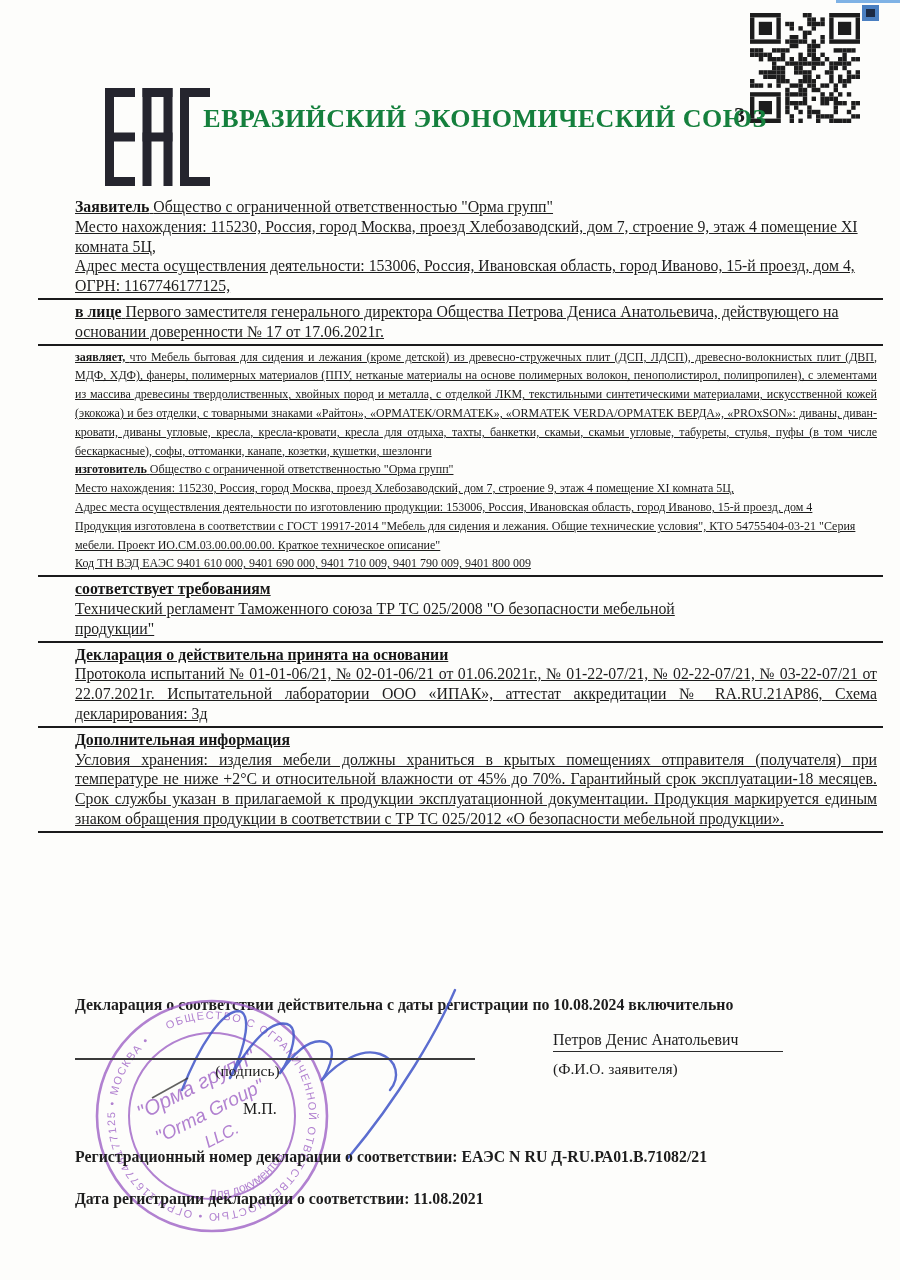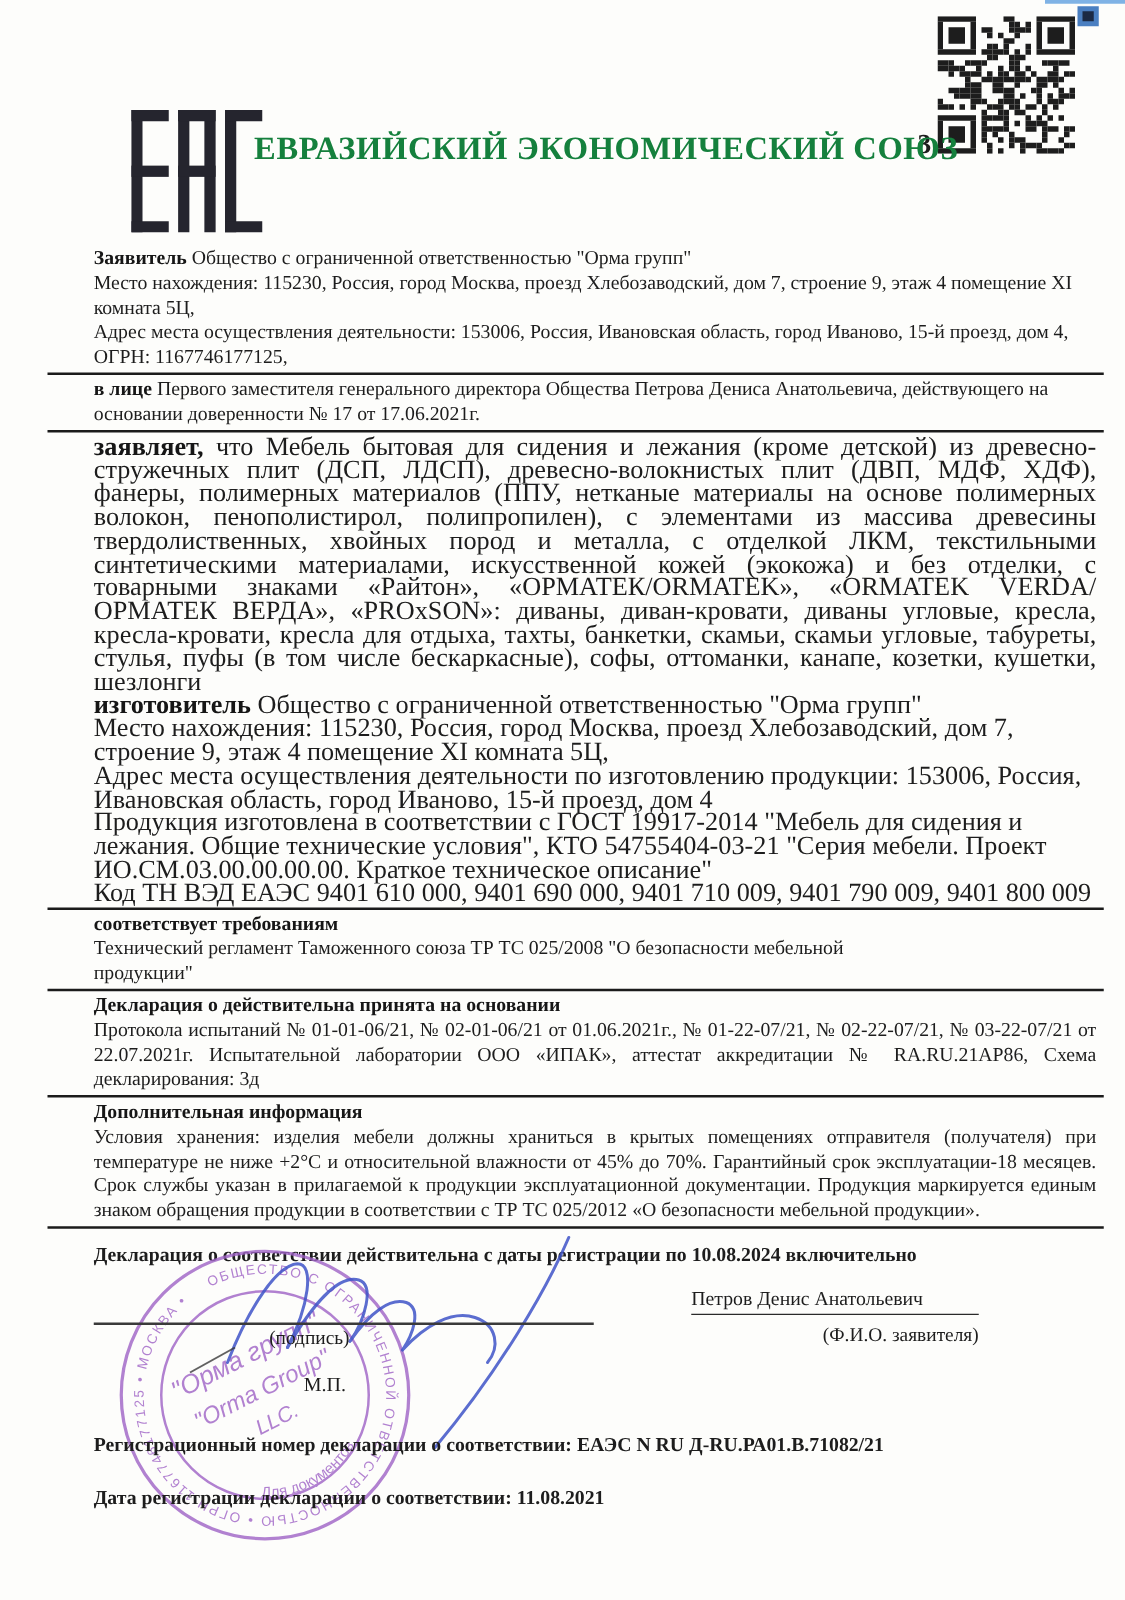--- a/index.html
+++ b/index.html
@@ -17,33 +17,33 @@
     color:#15803d;letter-spacing:.5px;
   }
   .qr{position:absolute;left:750px;top:13px;width:110px;height:110px;}
   .top-strip{position:absolute;left:836px;top:0;width:64px;height:3px;background:#7fb2e5;}
   .corner-chip{position:absolute;left:862px;top:5px;width:17px;height:16px;background:#4a7fc1;}
   .corner-chip .inner{position:absolute;left:4px;top:4px;right:4px;bottom:4px;background:#1b2a44;}
   .artifact-glyph{position:absolute;left:734px;top:102px;font-size:22px;font-weight:bold;color:#1d1d1d;}
 
   
   .content{position:absolute;left:38px;top:197px;width:845px;font-size:15.8px;line-height:19.8px;}
-  .content p{margin:0;padding:0 6px 0 37px;}
+  .content p{margin:0;padding:0 6px 0 37px;text-decoration:underline;}
   .rule{height:2px;background:#1b1b1b;margin:2px 0;}
   .just{text-align:justify;}
-  .tight{font-size:21px;line-height:18.8px;}
+  .tight{font-size:12px;line-height:18.8px;}
   b{color:#161616;}
   .narrow{max-width:660px;}
 
   
   .validity{position:absolute;left:75px;top:996px;width:790px;font-weight:bold;font-size:15.8px;}
   .sig-line{position:absolute;left:75px;top:1036px;width:400px;height:22px;border-bottom:2px solid #3a3a3a;}
   .sig-caption{position:absolute;left:75px;top:1062px;width:345px;text-align:center;font-size:15.5px;}
   .fio{position:absolute;left:553px;top:1031px;width:230px;font-size:15.8px;border-bottom:1.5px solid #2a2a2a;padding-bottom:2px;}
-  .fio-caption{position:absolute;left:553px;top:1060px;width:230px;text-align:right;font-size:15.5px;}
+  .fio-caption{position:absolute;left:553px;top:1060px;width:230px;text-align:left;font-size:15.5px;}
   .mp{position:absolute;left:243px;top:1100px;font-size:16px;}
   .reg-line{position:absolute;left:75px;width:800px;font-weight:bold;font-size:15.8px;}
   .reg-number{top:1148px;}
   .reg-date{top:1190px;}
 
   .stamp{position:absolute;left:87px;top:991px;width:250px;height:250px;opacity:.8;}
   .sign-ink{position:absolute;left:60px;top:978px;width:430px;height:200px;}
 </style>
 </head>
 <body>

